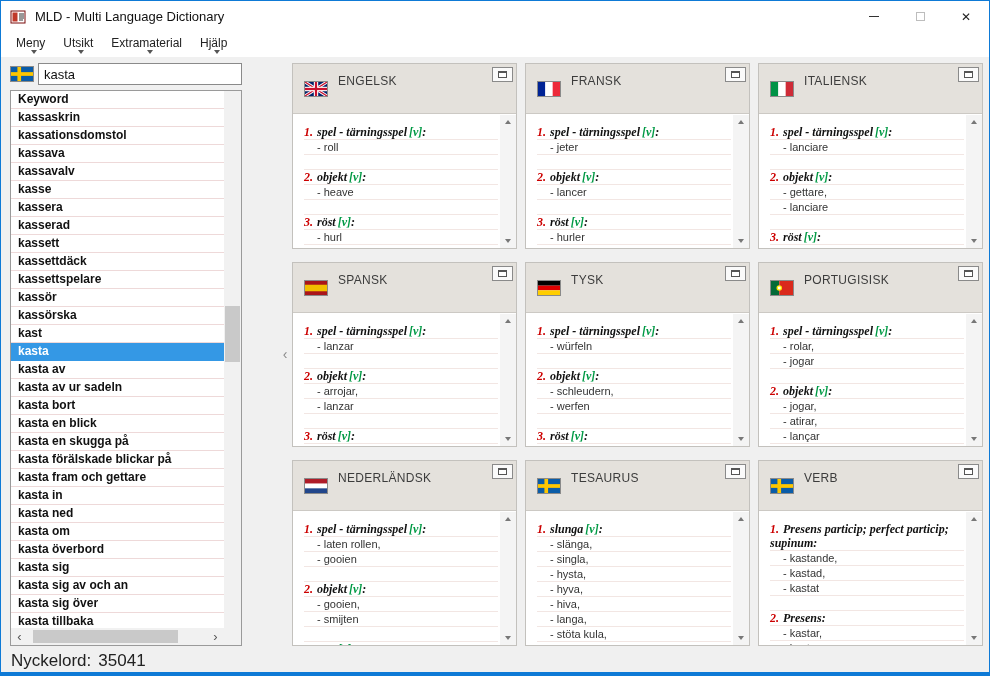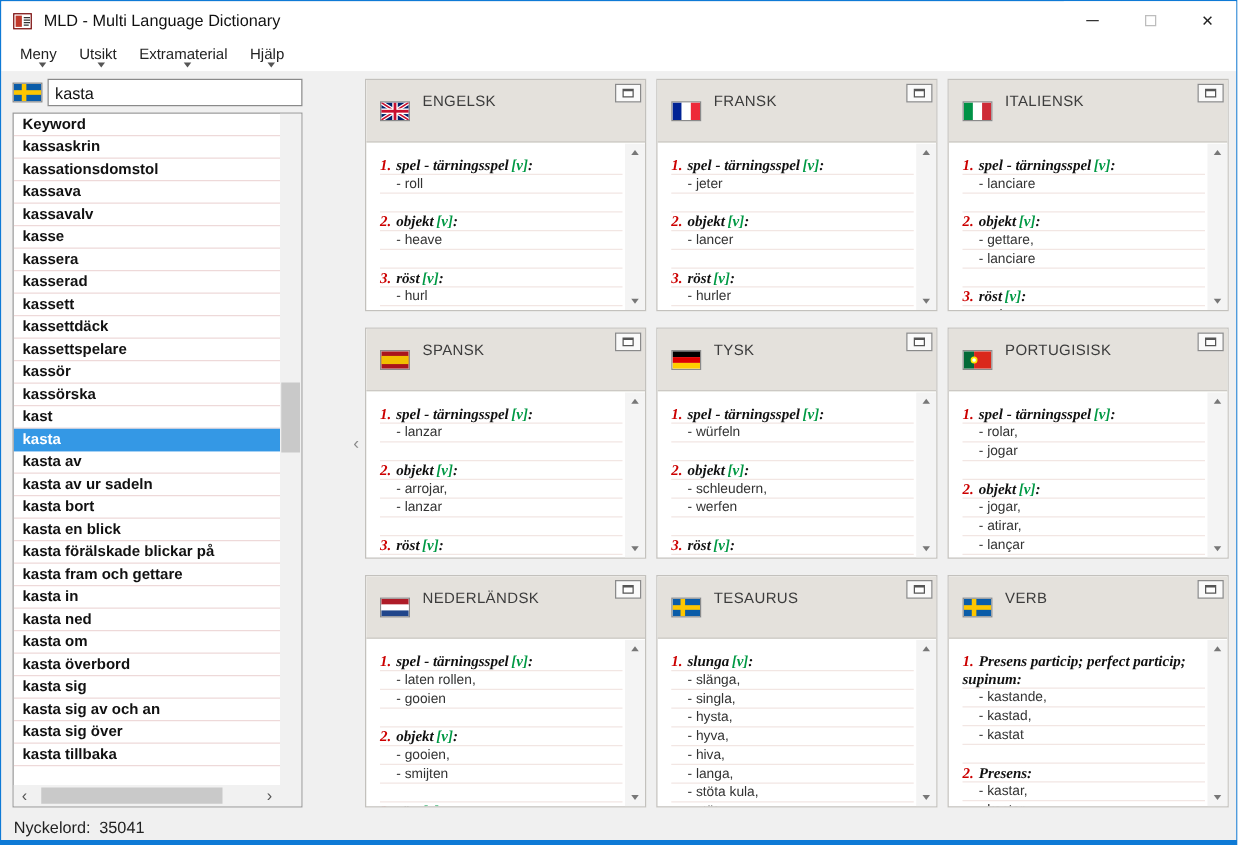--- a/index.html
+++ b/index.html
@@ -76,21 +76,21 @@
   .ppos{color:var(--pos);margin-left:2px;}
   .pword{padding-left:13px;color:#333;font-family:"Liberation Sans",sans-serif;}
   .vsb2{position:absolute;top:0;right:0;width:16px;bottom:0;background:#f4f4f4;}
   .vsb2 .tri{position:absolute;left:50%;transform:translateX(-50%);}
   .tri{width:0;height:0;}
   .tri.up{border-left:3.5px solid transparent;border-right:3.5px solid transparent;border-bottom:4.5px solid #777;top:5px;}
   .tri.down{border-left:3.5px solid transparent;border-right:3.5px solid transparent;border-top:4.5px solid #777;bottom:5px;}
 
   
   .statusbar{position:absolute;left:0;right:0;bottom:0;height:22px;display:flex;align-items:center;
-    padding-left:10px;font-size:13px;color:#222;gap:7px;background:#f0f0f0;}
+    padding-left:10px;font-size:17px;color:#222;gap:7px;background:#f0f0f0;}
 </style>
 </head>
 <body>
 
 <div class="window">
 
   <div class="titlebar">
     <span class="app-icon">
       <svg width="16" height="16" viewBox="0 0 16 16">
         <rect x="1" y="2" width="14" height="12" fill="#fff" stroke="#7a0c0c"></rect>
@@ -158,20 +158,21 @@
             <div class="list-row">kassettdäck</div>
             <div class="list-row">kassettspelare</div>
             <div class="list-row">kassör</div>
             <div class="list-row">kassörska</div>
             <div class="list-row">kast</div>
             <div class="list-row selected">kasta</div>
             <div class="list-row">kasta av</div>
             <div class="list-row">kasta av ur sadeln</div>
             <div class="list-row">kasta bort</div>
             <div class="list-row">kasta en blick</div>
+            <div class="list-row">kasta en skugga på</div>
             <div class="list-row">kasta förälskade blickar på</div>
             <div class="list-row">kasta fram och gettare</div>
             <div class="list-row">kasta in</div>
             <div class="list-row">kasta ned</div>
             <div class="list-row">kasta om</div>
             <div class="list-row">kasta överbord</div>
             <div class="list-row">kasta sig</div>
             <div class="list-row">kasta sig av och an</div>
             <div class="list-row">kasta sig över</div>
             <div class="list-row">kasta tillbaka</div>

